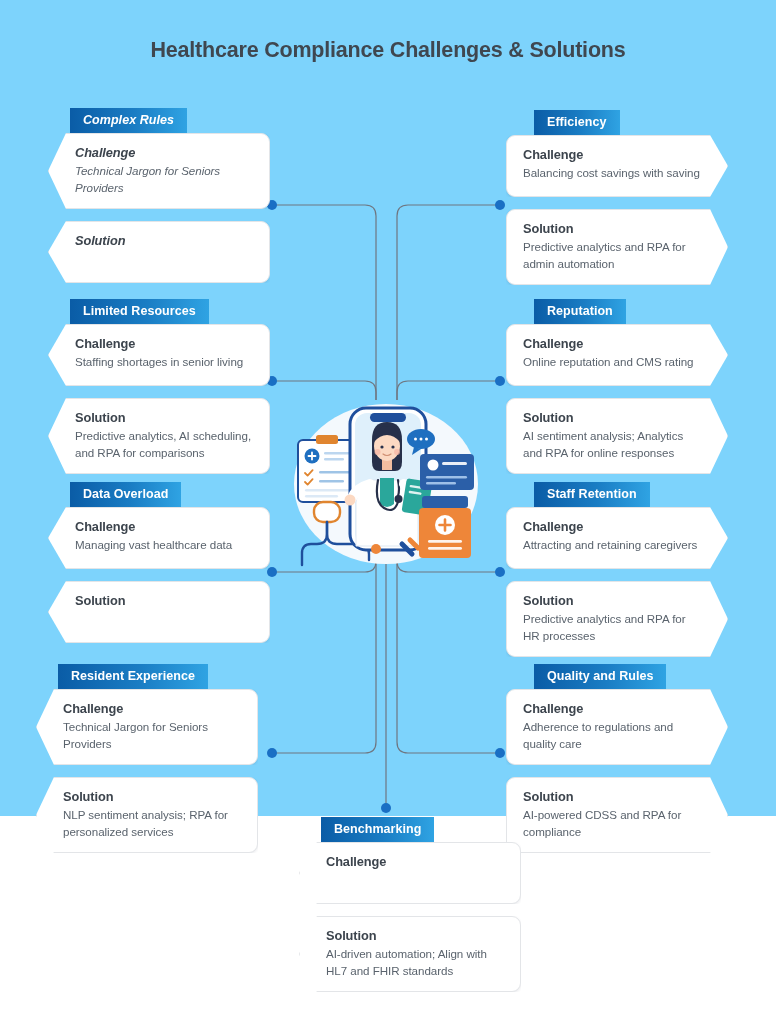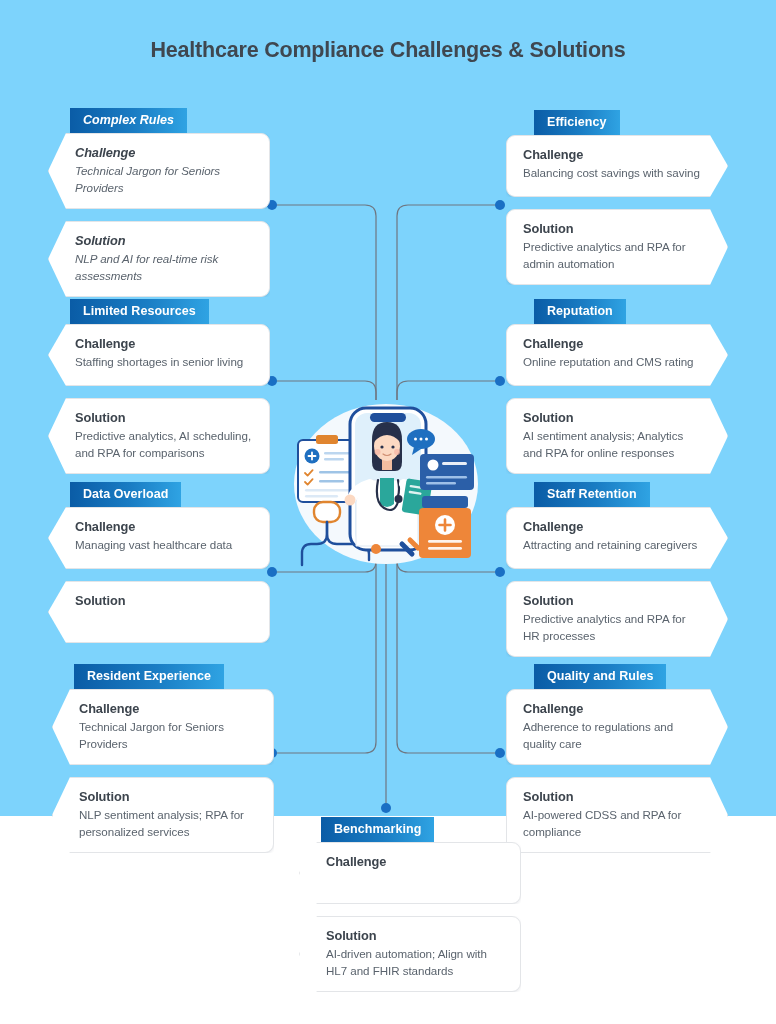--- a/index.html
+++ b/index.html
@@ -254,21 +254,20 @@
   <div class="block left" style="left:48px; top:108px;font-style:italic;">
     <div class="tab-wrap">
       <div class="tab">Complex Rules</div>
     </div>
     <div class="card first">
       <div class="card-title">Challenge</div>
       <div class="card-body">Technical Jargon for Seniors Providers</div>
     </div>
     <div class="card second">
       <div class="card-title">Solution</div>
-      <div class="card-body">NLP and AI for real-time risk assessments</div>
     </div>
   </div>
 
   <div class="block left" style="left:48px; top:299px;">
     <div class="tab-wrap">
       <div class="tab">Limited Resources</div>
     </div>
     <div class="card first">
       <div class="card-title">Challenge</div>
       <div class="card-body">Staffing shortages in senior living</div>
@@ -285,21 +284,21 @@
     </div>
     <div class="card first">
       <div class="card-title">Challenge</div>
       <div class="card-body">Managing vast healthcare data</div>
     </div>
     <div class="card second">
       <div class="card-title">Solution</div>
     </div>
   </div>
 
-  <div class="block left" style="left:52px; top:664px;">
+  <div class="block left" style="left:36px; top:664px;">
     <div class="tab-wrap">
       <div class="tab">Resident Experience</div>
     </div>
     <div class="card first">
       <div class="card-title">Challenge</div>
       <div class="card-body">Technical Jargon for Seniors Providers</div>
     </div>
     <div class="card second">
       <div class="card-title">Solution</div>
       <div class="card-body">NLP sentiment analysis; RPA for personalized services</div>

